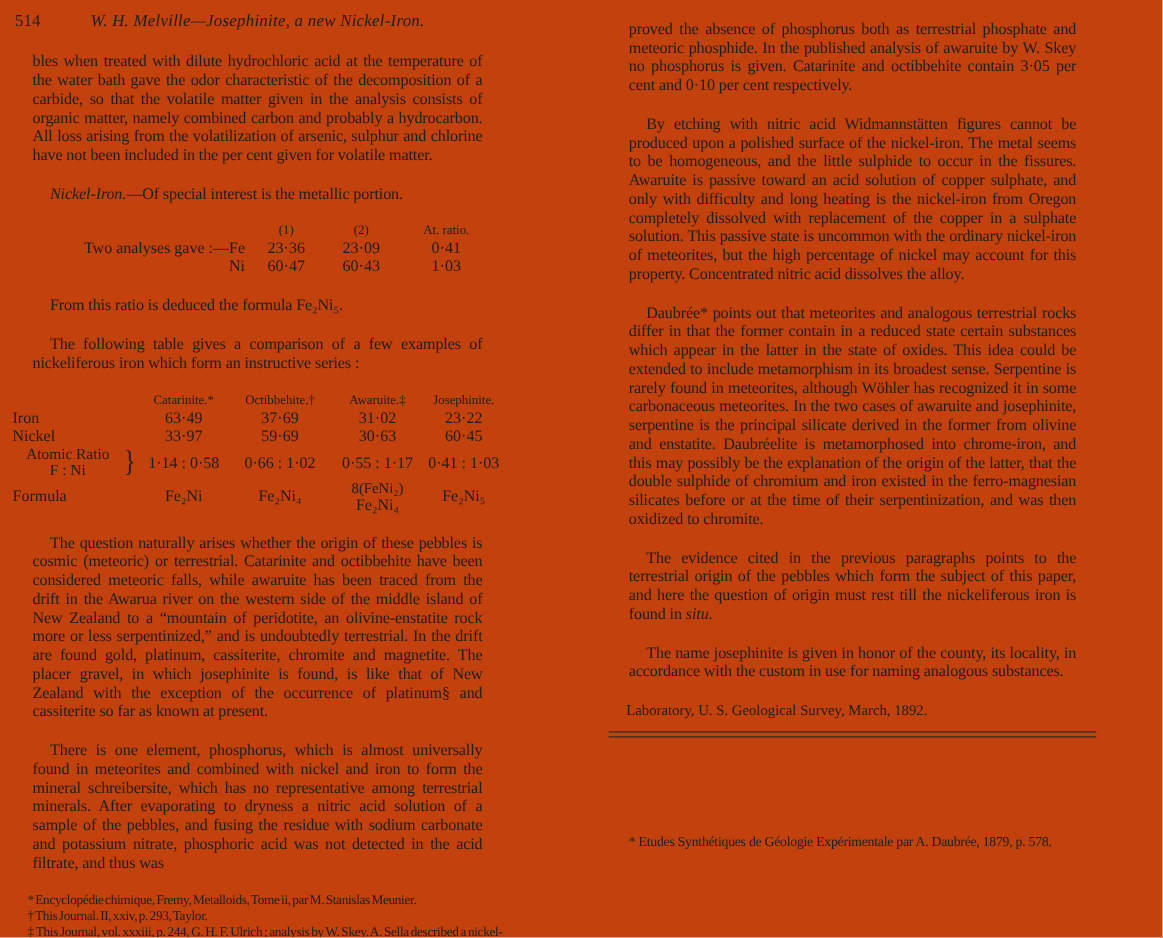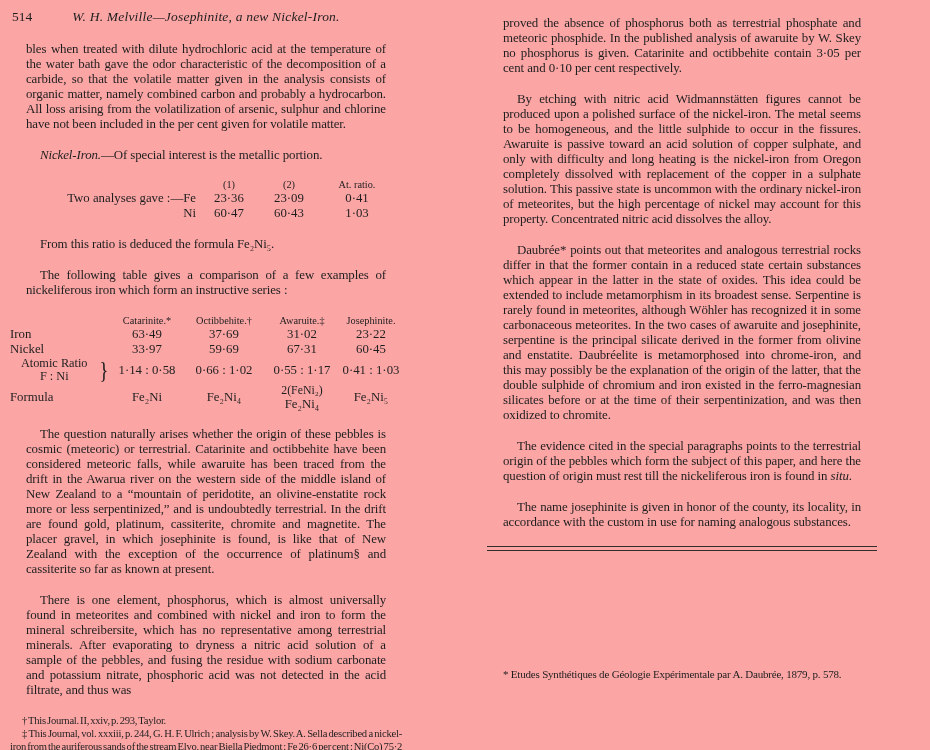--- a/index.html
+++ b/index.html
@@ -1,19 +1,19 @@
 <!DOCTYPE html>
 <html><head>
 <meta charset="utf-8">
 <style>
   html, body { margin: 0; padding: 0; background: #fafaf7; }
   .scan {
     position: relative;
     width: 930px; height: 750px;
-    background: #fca5a5;
+    background: #c2410c;
     overflow: hidden;
     font-family: "Liberation Serif", "DejaVu Serif", serif;
     color: #1e1e1e;
   }
   .page { position: absolute; top: 0; height: 750px; }
   .page-left  { left: 10px;  width: 392px; }
   .page-right { left: 487px; width: 390px; }
 
   .running-header {
     position: relative;
@@ -143,65 +143,67 @@
 
         <span class="ccell lbl">Iron</span>
         <span class="ccell">63·49</span>
         <span class="ccell">37·69</span>
         <span class="ccell">31·02</span>
         <span class="ccell">23·22</span>
 
         <span class="ccell lbl">Nickel</span>
         <span class="ccell">33·97</span>
         <span class="ccell">59·69</span>
-        <span class="ccell">67·31</span>
+        <span class="ccell">30·63</span>
         <span class="ccell">60·45</span>
 
         <span class="ccell lbl ratio-label">
           <span class="ratio-lines">
             <span>Atomic Ratio</span><br>
             <span>F : Ni</span>
           </span>
           <span class="brace">}</span>
         </span>
         <span class="ccell">1·14 : 0·58</span>
         <span class="ccell">0·66 : 1·02</span>
         <span class="ccell">0·55 : 1·17</span>
         <span class="ccell">0·41 : 1·03</span>
 
         <span class="ccell lbl">Formula</span>
         <span class="ccell">Fe₂Ni</span>
         <span class="ccell">Fe₂Ni₄</span>
         <span class="ccell stacked">
-          <span class="top">2(FeNi₂)</span>
+          <span class="top">8(FeNi₂)</span>
           <span>Fe₂Ni₄</span>
         </span>
         <span class="ccell">Fe₂Ni₅</span>
       </div>
     </div>
 
     <p class="body indent">The question naturally arises whether the origin of these pebbles is cosmic (meteoric) or terrestrial.  Catarinite and octibbehite have been considered meteoric falls, while awaruite has been traced from the drift in the Awarua river on the western side of the middle island of New Zealand to a “mountain of peridotite, an olivine-enstatite rock more or less serpentinized,” and is undoubtedly terrestrial.  In the drift are found gold, platinum, cassiterite, chromite and magnetite.  The placer gravel, in which josephinite is found, is like that of New Zealand with the exception of the occurrence of platinum§ and cassiterite so far as known at present.</p>
     <p class="body indent">There is one element, phosphorus, which is almost universally found in meteorites and combined with nickel and iron to form the mineral schreibersite, which has no representative among terrestrial minerals.  After evaporating to dryness a nitric acid solution of a sample of the pebbles, and fusing the residue with sodium carbonate and potassium nitrate, phosphoric acid was not detected in the acid filtrate, and thus was</p>
 
     <div class="footnotes">
+      <p class="fn">* Encyclopédie chimique, Fremy, Metalloids, Tome ii, par M. Stanislas Meunier.</p>
       <p class="fn">† This Journal. II, xxiv, p. 293, Taylor.</p>
       <p class="fn">‡ This Journal, vol. xxxiii, p. 244, G. H. F. Ulrich ;  analysis by W. Skey. A. Sella described a nickel-iron from the auriferous sands of the stream Elvo, near Biella Piedmont ;  Fe 26·6 per cent ;  Ni(Co) 75·2 per cent ;  formula 2(FeNi₂) = Fe₂Ni₄.   C. R. cxii. 171 ;  also this Journal, III, p. 252, 1891.</p>
       <p class="fn">§ Platinum occurs in the region of Rogue river, Oregon.</p>
     </div>
   </section>
 
   <section class="page page-right">
 
     <p class="body noindent">proved the absence of phosphorus both as terrestrial phosphate and meteoric phosphide.  In the published analysis of awaruite by W. Skey no phosphorus is given.  Catarinite and octibbehite contain 3·05 per cent and 0·10 per cent respectively.</p>
     <p class="body indent">By etching with nitric acid Widmannstätten figures cannot be produced upon a polished surface of the nickel-iron.  The metal seems to be homogeneous, and the little sulphide to occur in the fissures.  Awaruite is passive toward an acid solution of copper sulphate, and only with difficulty and long heating is the nickel-iron from Oregon completely dissolved with replacement of the copper in a sulphate solution.  This passive state is uncommon with the ordinary nickel-iron of meteorites, but the high percentage of nickel may account for this property. Concentrated nitric acid dissolves the alloy.</p>
     <p class="body indent">Daubrée* points out that meteorites and analogous terrestrial rocks differ in that the former contain in a reduced state certain substances which appear in the latter in the state of oxides. This idea could be extended to include metamorphism in its broadest sense.  Serpentine is rarely found in meteorites, although Wöhler has recognized it in some carbonaceous meteorites.  In the two cases of awaruite and josephinite, serpentine is the principal silicate derived in the former from olivine and enstatite.  Daubréelite is metamorphosed into chrome-iron, and this may possibly be the explanation of the origin of the latter, that the double sulphide of chromium and iron existed in the ferro-magnesian silicates before or at the time of their serpentinization, and was then oxidized to chromite.</p>
 
-    <p class="body indent"><span>The evidence cited in the special paragraphs points to the terrestrial origin of the pebbles which form the subject of this paper, and here the question of origin must rest till the nickeliferous iron is found in </span><span class="italic">situ</span><span>.</span></p>
+    <p class="body indent"><span>The evidence cited in the previous paragraphs points to the terrestrial origin of the pebbles which form the subject of this paper, and here the question of origin must rest till the nickeliferous iron is found in </span><span class="italic">situ</span><span>.</span></p>
 
     <p class="body indent">The name josephinite is given in honor of the county, its locality, in accordance with the custom in use for naming analogous substances.</p>
 
+    <p class="lab-line">Laboratory, U. S. Geological Survey, March, 1892.</p>
 
     <div class="double-rule"></div>
 
     <p class="fn footnote-right">* Etudes Synthétiques de Géologie Expérimentale par A. Daubrée, 1879, p. 578.</p>
   </section>
 
 </div>
 
 </body></html>

